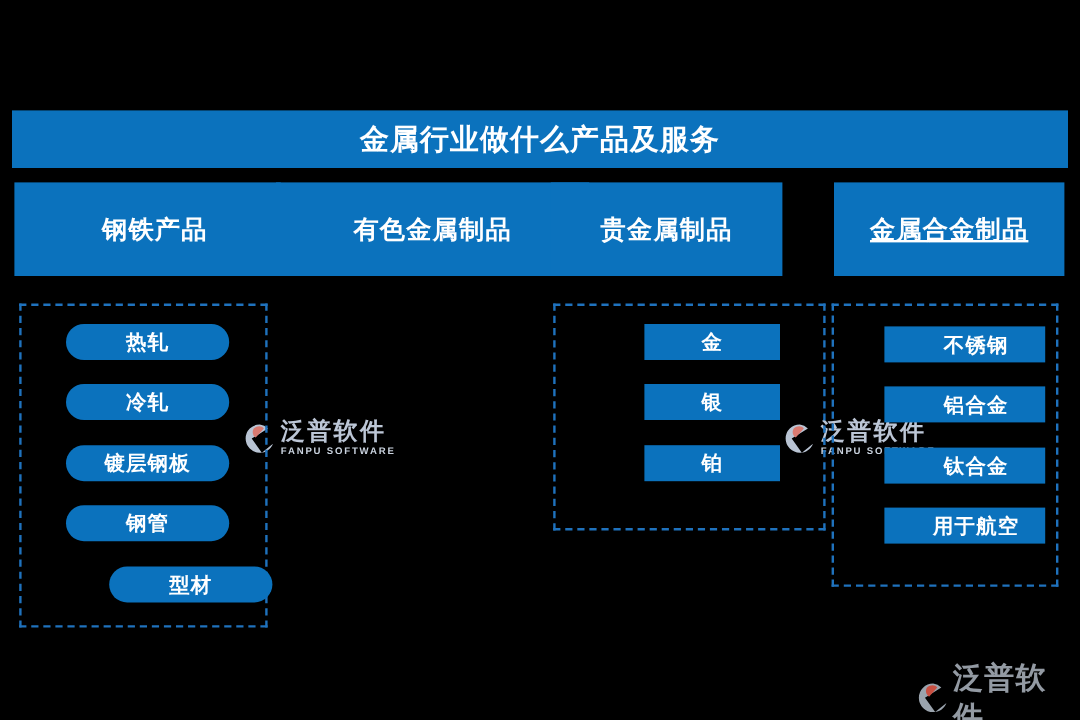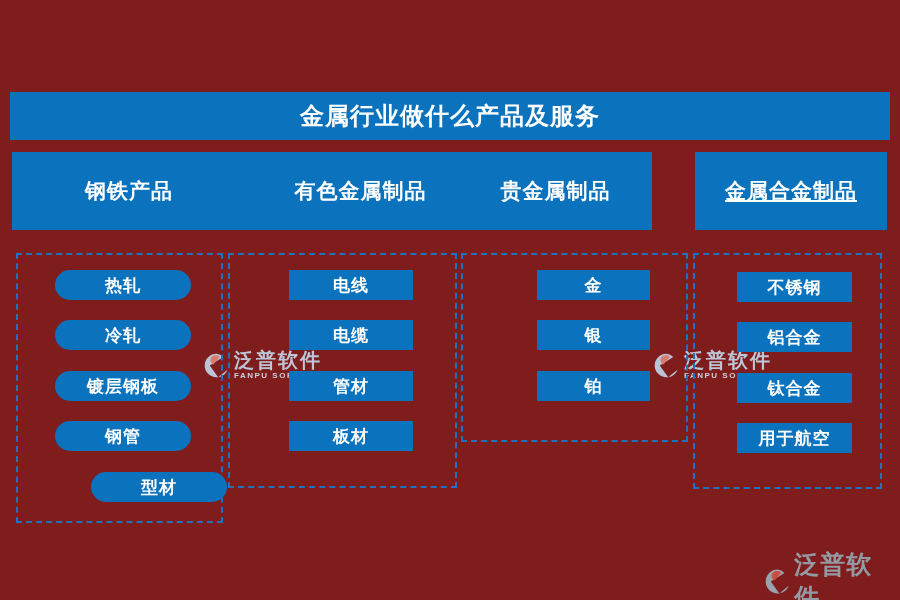--- a/index.html
+++ b/index.html
@@ -1,16 +1,16 @@
 <!DOCTYPE html>
 <html><head>
 <meta charset="utf-8">
 <style>
   html,body{margin:0;padding:0;background:#fff;}
-  .stage{position:relative;width:900px;height:600px;background:#7f1d1d;overflow:hidden;
+  .stage{position:relative;width:900px;height:600px;background:#000000;overflow:hidden;
          font-family:"Liberation Sans", sans-serif;}
 
   
   .title-bar{position:absolute;left:10px;top:92px;width:880px;height:48px;
              background:#0b72bd;color:#fff;display:flex;align-items:center;justify-content:center;
              font-size:24px;font-weight:bold;letter-spacing:1px;}
 
   
   .col-header{position:absolute;top:152px;height:78px;background:#0b72bd;color:#fff;
               display:flex;align-items:center;justify-content:center;
@@ -27,21 +27,21 @@
   .b3{left:461px;width:223px;height:185px;}
   .b4{left:693px;width:185px;height:232px;}
 
   
   .btn{position:absolute;height:30px;background:#0b72bd;color:#fff;
        display:flex;align-items:center;justify-content:center;
        font-size:17px;font-weight:bold;letter-spacing:1px;}
   .b1 .btn{left:37px;width:136px;border-radius:15px;}
   .b2 .btn{left:59px;width:124px;}
   .b3 .btn{left:74px;width:113px;}
-  .b4 .btn{left:42px;width:115px;}
+  .b4 .btn{left:42px;width:115px;padding-left:19px;}
   .r1{top:15px;} .r2{top:65px;} .r3{top:116px;} .r4{top:166px;} .r5{top:217px;margin-left:36px;}
   .b4 .r1{top:17px;} .b4 .r2{top:67px;} .b4 .r3{top:118px;} .b4 .r4{top:168px;}
 
   
   .watermark{position:absolute;top:349px;display:flex;align-items:flex-start;gap:4px;z-index:0;}
   .w1{left:203px;} .w2{left:653px;}
   .wm-icon{width:27px;height:27px;margin-top:3px;}
   .wm-name{font-size:20px;font-weight:bold;color:#bcc6d6;line-height:22px;letter-spacing:2px;}
   .wm-sub{font-size:8px;font-weight:bold;color:#c9d2de;letter-spacing:1.5px;line-height:10px;}
 
@@ -85,26 +85,20 @@
   </div>
 
   <div class="group-box b1">
     <div class="btn r1">热轧</div>
     <div class="btn r2">冷轧</div>
     <div class="btn r3">镀层钢板</div>
     <div class="btn r4">钢管</div>
     <div class="btn r5">型材</div>
   </div>
 
-  <div class="group-box b2">
-    <div class="btn r1">电线</div>
-    <div class="btn r2">电缆</div>
-    <div class="btn r3">管材</div>
-    <div class="btn r4">板材</div>
-  </div>
 
   <div class="group-box b3">
     <div class="btn r1">金</div>
     <div class="btn r2">银</div>
     <div class="btn r3">铂</div>
   </div>
 
   <div class="group-box b4">
     <div class="btn r1">不锈钢</div>
     <div class="btn r2">铝合金</div>

